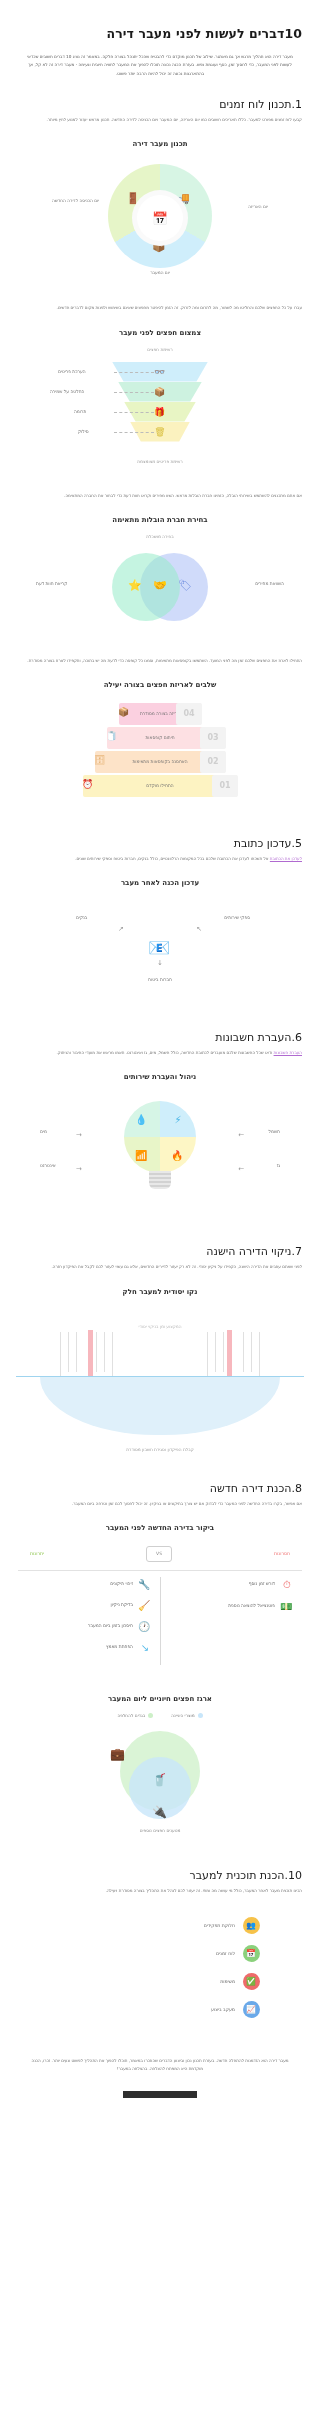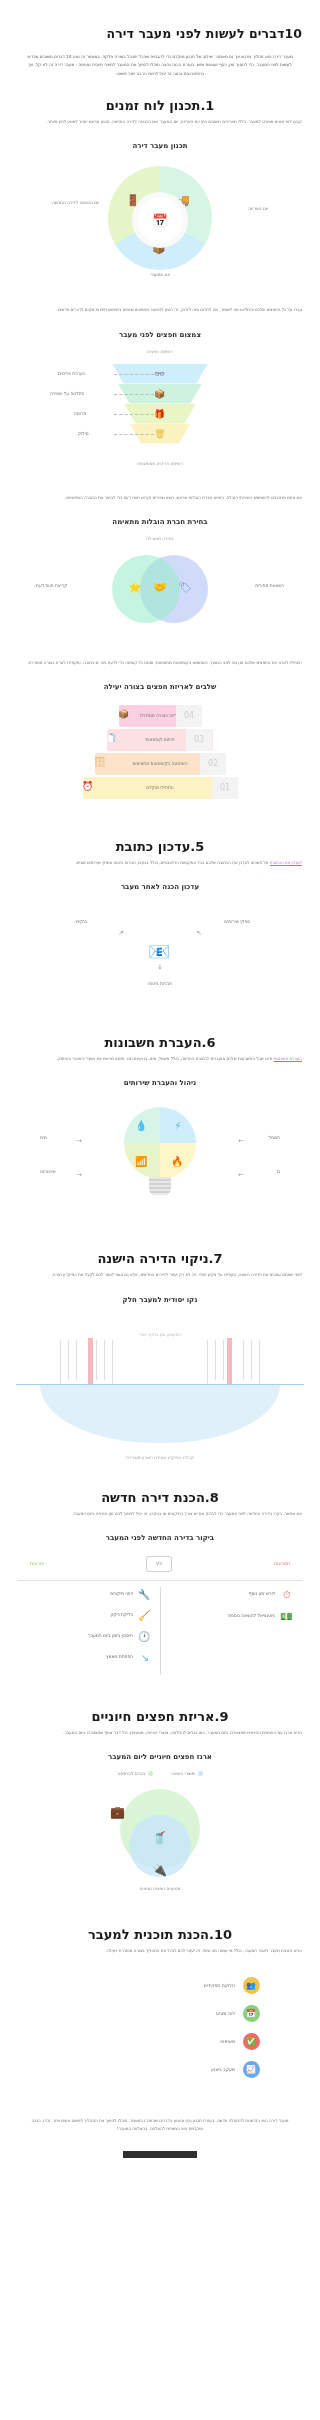--- a/index.html
+++ b/index.html
@@ -27,24 +27,24 @@
     font-size: 4.2px;
     line-height: 2.0;
     text-align: center;
     color: #555;
     padding: 12px 22px 0 22px;
   }
   .sec {
     padding: 20px 18px 0 18px;
   }
   .sec-h {
-    font-size: 13px;
-    font-weight: bold;
+    font-size: 11px;
+    font-weight: normal;
     color: #1b1b1b;
-    text-align: center;
+    text-align: right;
     padding-bottom: 5px;
   }
   .sec-p {
     font-size: 4.1px;
     line-height: 2.0;
     color: #6a6a6a;
     text-align: right;
   }
   .sec-p .lnk { color: #b06ad0; text-decoration: underline; }
 
@@ -116,21 +116,21 @@
 
   
   .pyr-wrap { position:relative; width:320px; height:112px; }
   .prow { position:absolute; left:50%; transform:translateX(-50%); height:22px;
           display:flex; align-items:center; justify-content:center;
           font-size:4.4px; color:#6d6d6d; border-radius:2px; }
   .p4 { top:4px;  width:82px;  background:#fbd0e0; }
   .p3 { top:28px; width:106px; background:#fde0e3; }
   .p2 { top:52px; width:130px; background:#fde3c8; }
   .p1 { top:76px; width:154px; background:#fdf3c2; }
-  .pnum { position:absolute; font-size:8px; color:#cfcfcf; font-weight:normal;
+  .pnum { position:absolute; font-size:8px; color:#cfcfcf; font-weight:bold;
           background:#f3f3f3; height:22px; width:26px; display:flex;
           align-items:center; justify-content:center; border-radius:2px; }
   .pico { position:absolute; font-size:9px; }
 
   
   .hub-wrap { position:relative; width:320px; height:108px; }
   .hub-ico { position:absolute; left:50%; top:40px; transform:translateX(-50%); font-size:18px; }
   .hub-lbl { position:absolute; font-size:4.4px; color:#6d6d6d; }
   .arr { position:absolute; color:#9a9a9a; font-size:7px; }
 
@@ -291,21 +291,21 @@
   </div>
   <div class="fig">
     <div class="fig-title">שלבים לאריזת חפצים בצורה יעילה</div>
     <div class="pyr-wrap">
       <div class="prow p4">אריזה בצורה מסודרת</div>
       <div class="prow p3">חיתום קופסאות</div>
       <div class="prow p2">האחסנה בקופסאות מתאימות</div>
       <div class="prow p1">התחילו מוקדם</div>
 
       <div class="pnum" style="right:118px;top:4px">04</div>
-      <div class="pnum" style="right:108px;top:28px">03</div>
+      <div class="pnum" style="right:94px;top:28px">03</div>
       <div class="pnum" style="right:94px;top:52px">02</div>
       <div class="pnum" style="right:82px;top:76px">01</div>
 
       <div class="pico" style="left:118px;top:8px;color:#e78aa8">📦</div>
       <div class="pico" style="left:106px;top:32px;color:#ef8f9a">🧻</div>
       <div class="pico" style="left:94px;top:56px;color:#e0a55f">🗄</div>
       <div class="pico" style="left:82px;top:80px;color:#dcc04a">⏰</div>
     </div>
   </div>
 
@@ -425,24 +425,20 @@
           </div>
           <div class="vs-item">
             <span class="vs-ico" style="color:#4fb8e8">↘</span>
             <span class="vs-txt">הפחתת מאמץ</span>
           </div>
         </div>
       </div>
     </div>
   </div>
 
-  <div class="sec">
-    <div class="sec-h">9.אריזת חפצים חיוניים</div>
-    <div class="sec-p">הכינו ארגז עם החפצים החיוניים שתצטרכו ביום המעבר, כמו בגדים להחלפה, מוצרי היגיינה, מטענים, וכל דבר נוסף שתצטרכו ביום המעבר.</div>
-  </div>
   <div class="fig">
     <div class="fig-title">ארגז חפצים חיוניים ליום המעבר</div>
     <div class="ov-wrap">
       <div class="ov-legend">
         <span class="ov-key">
           <i class="dot" style="background:#c8e6fa"></i>
           <span>מוצרי היגיינה</span>
         </span>
         <span class="ov-key">
           <i class="dot" style="background:#cdf0c8"></i>

